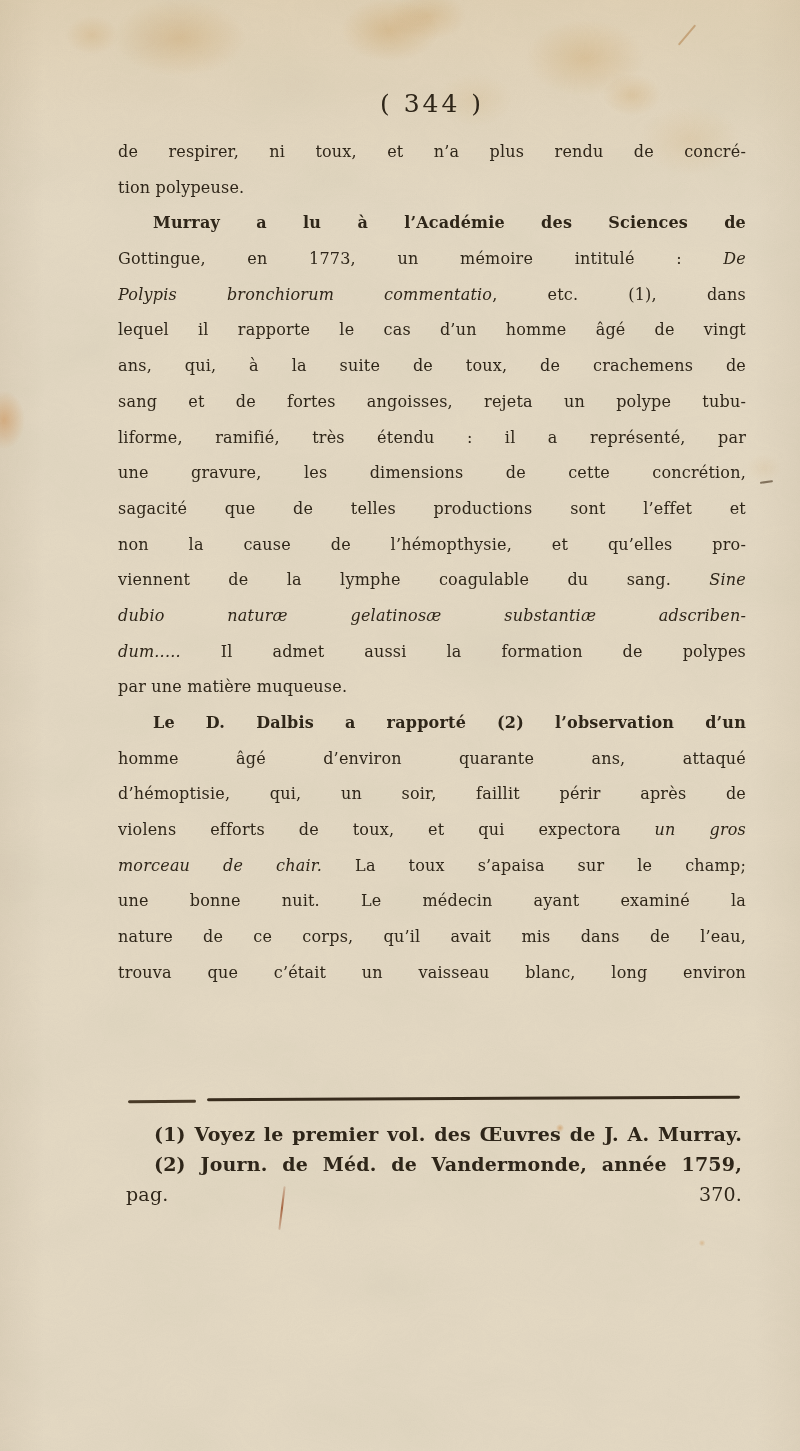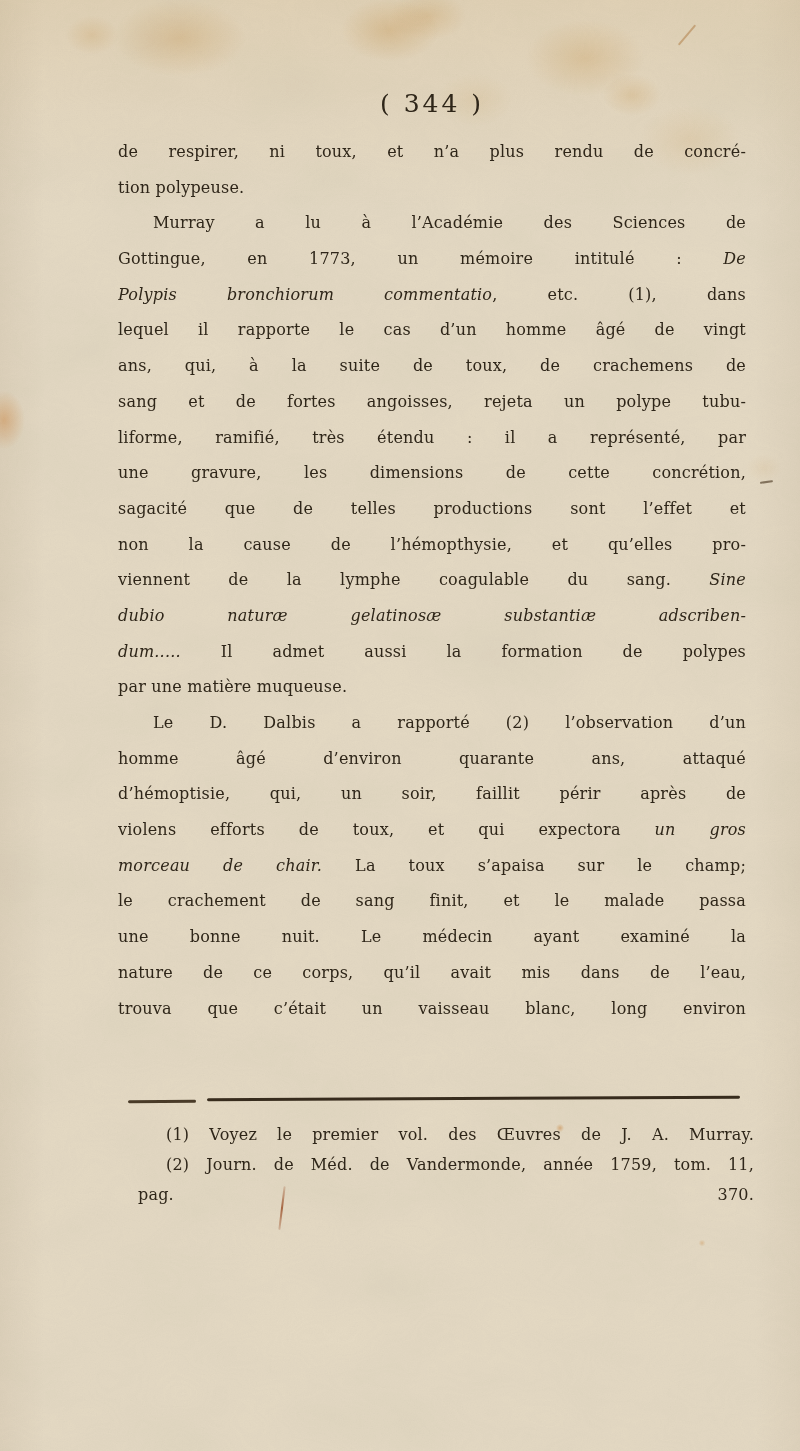--- a/index.html
+++ b/index.html
@@ -44,21 +44,21 @@
     line-height: 35.7px;
     letter-spacing: 0.2px;
   }
   .main-text .line {
     text-align: justify;
     text-align-last: justify;
     height: 35.7px;
     overflow: hidden;
   }
   .line.al-left { text-align: center; text-align-last: left; }
-  .line.indent { padding-left: 35px; }
+  .line.indent { padding-left: 35px; font-weight: bold; }
   .seg-italic { font-style: italic; }
 
   .margin-dash {
     position: absolute;
     left: 760px; top: 481px; width: 13px; height: 2px;
     background: #6b5a44;
     transform: rotate(-8deg);
     border-radius: 2px;
     opacity: .8;
   }
@@ -72,22 +72,22 @@
   }
   .rule-b {
     position: absolute;
     left: 207px; top: 1097px; width: 533px; height: 3px;
     background: #382c1d; border-radius: 2px;
     transform: rotate(-0.25deg);
   }
 
   .footnotes {
     position: absolute;
-    left: 138px; top: 1120px; width: 616px;
-    font-size: 16px;
+    left: 126px; top: 1120px; width: 616px;
+    font-size: 19px;
     line-height: 29.8px;
     letter-spacing: 0.2px;
   }
   .footnotes .line {
     text-align: justify;
     text-align-last: justify;
     height: 29.8px;
     overflow: hidden;
   }
   .footnotes .line.indent { padding-left: 28px; }
@@ -132,21 +132,20 @@
       <div class="line"><span class="seg-roman">non la cause de l’hémopthysie, et qu’elles pro-</span></div>
       <div class="line"><span class="seg-roman">viennent de la lymphe coagulable du sang. </span><span class="seg-italic">Sine</span></div>
       <div class="line"><span class="seg-italic">dubio naturæ gelatinosæ substantiæ adscriben-</span></div>
       <div class="line"><span class="seg-italic">dum.....</span><span class="seg-roman"> Il admet aussi la formation de polypes</span></div>
       <div class="line al-left"><span class="seg-roman">par une matière muqueuse.</span></div>
       <div class="line indent"><span class="seg-roman">Le D. Dalbis a rapporté (2) l’observation d’un</span></div>
       <div class="line"><span class="seg-roman">homme âgé d’environ quarante ans, attaqué</span></div>
       <div class="line"><span class="seg-roman">d’hémoptisie, qui, un soir, faillit périr après de</span></div>
       <div class="line"><span class="seg-roman">violens efforts de toux, et qui expectora </span><span class="seg-italic">un gros</span></div>
       <div class="line"><span class="seg-italic">morceau de chair.</span><span class="seg-roman"> La toux s’apaisa sur le champ;</span></div>
-      <div class="line"><span class="seg-roman">le crachement de sang finit, et le malade passa</span></div>
       <div class="line"><span class="seg-roman">une bonne nuit. Le médecin ayant examiné la</span></div>
       <div class="line"><span class="seg-roman">nature de ce corps, qu’il avait mis dans de l’eau,</span></div>
       <div class="line"><span class="seg-roman">trouva que c’était un vaisseau blanc, long environ</span></div>
     </div>
 
   <div class="margin-dash"></div>
 
   <div class="rule">
     <span class="rule-a"></span>
     <span class="rule-b"></span>

